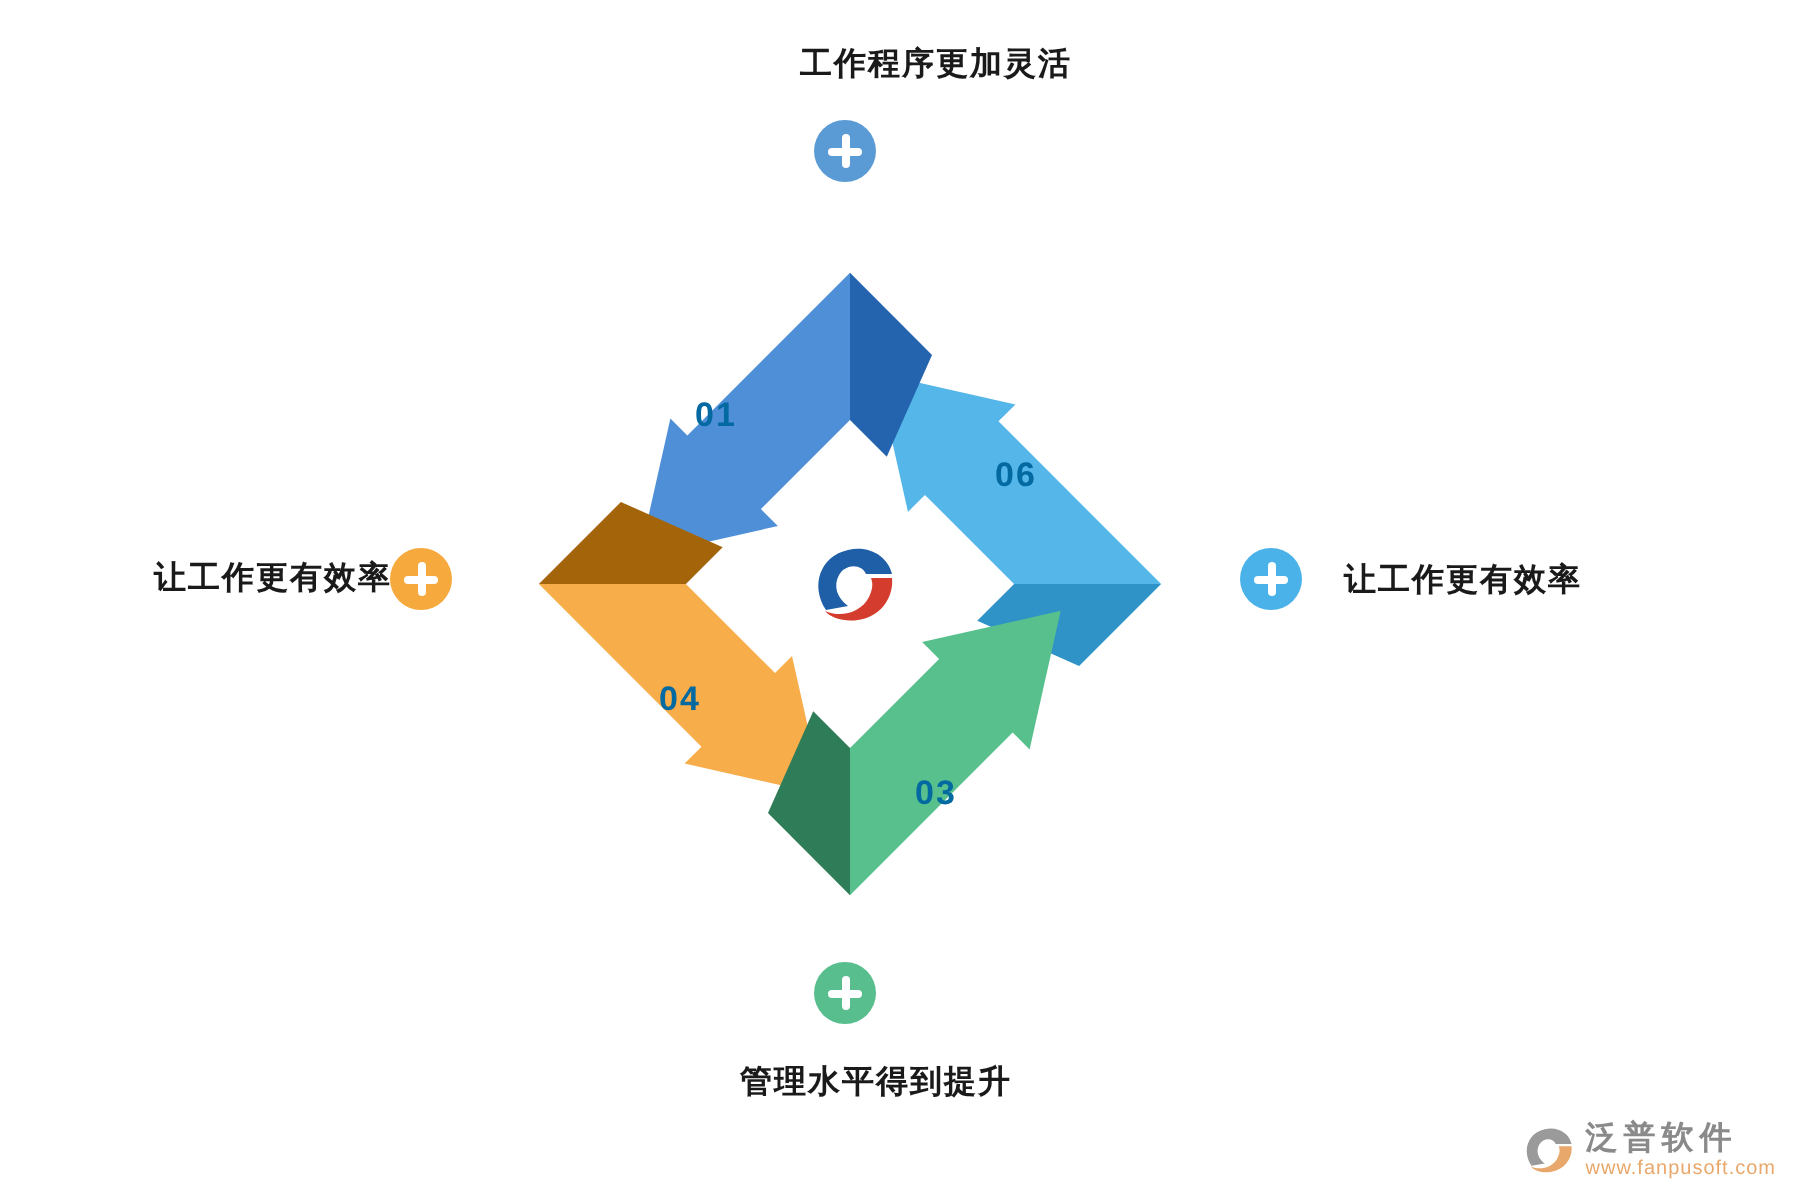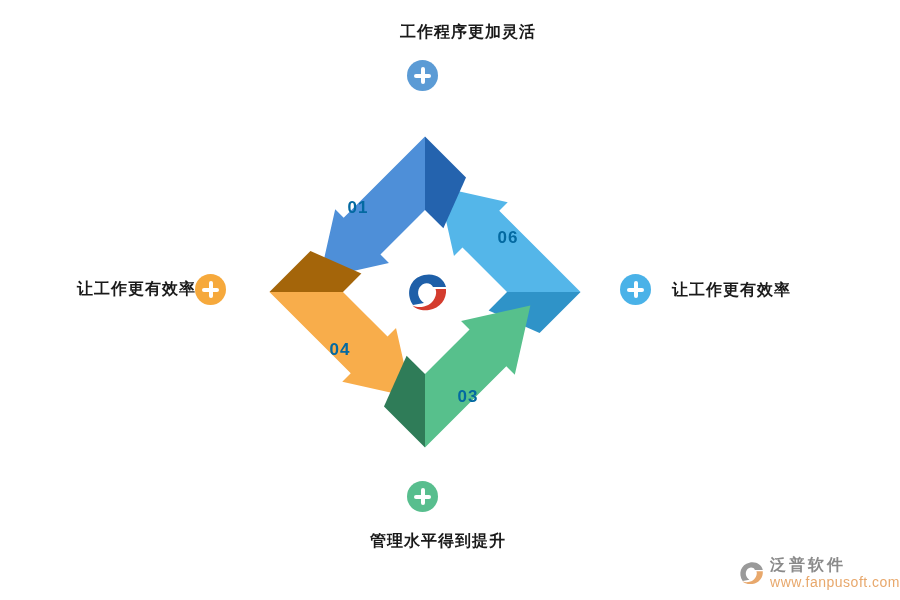--- a/index.html
+++ b/index.html
@@ -31,24 +31,24 @@
        transform:translate(-50%,-50%);letter-spacing:1px;}
   .num-1{left:358px;top:208px;}
   .num-2{left:508px;top:238px;}
   .num-3{left:468px;top:372px;margin-top:25px;}
   .num-4{left:340px;top:350px;}
 
   
   .logo{position:absolute;left:402px;top:269px;}
 
   
-  .watermark{position:absolute;right:0;bottom:10px;display:flex;align-items:center;gap:6px;}
+  .watermark{position:absolute;right:12px;bottom:10px;display:flex;align-items:center;gap:6px;}
   .wm-text{display:flex;flex-direction:column;align-items:flex-start;}
   .wm-brand{font-size:16px;font-weight:bold;color:#8a8a8a;letter-spacing:3px;line-height:1.15;}
-  .wm-url{font-size:14px;color:#E8A86C;letter-spacing:0.5px;}
+  .wm-url{font-size:10px;color:#E8A86C;letter-spacing:0.5px;}
 </style>
 </head>
 <body>
 
 <div class="canvas">
 
   <div class="lbl lbl-top">工作程序更加灵活</div>
   <div class="lbl lbl-right">让工作更有效率</div>
   <div class="lbl lbl-bottom">管理水平得到提升</div>
   <div class="lbl lbl-left">让工作更有效率</div>

